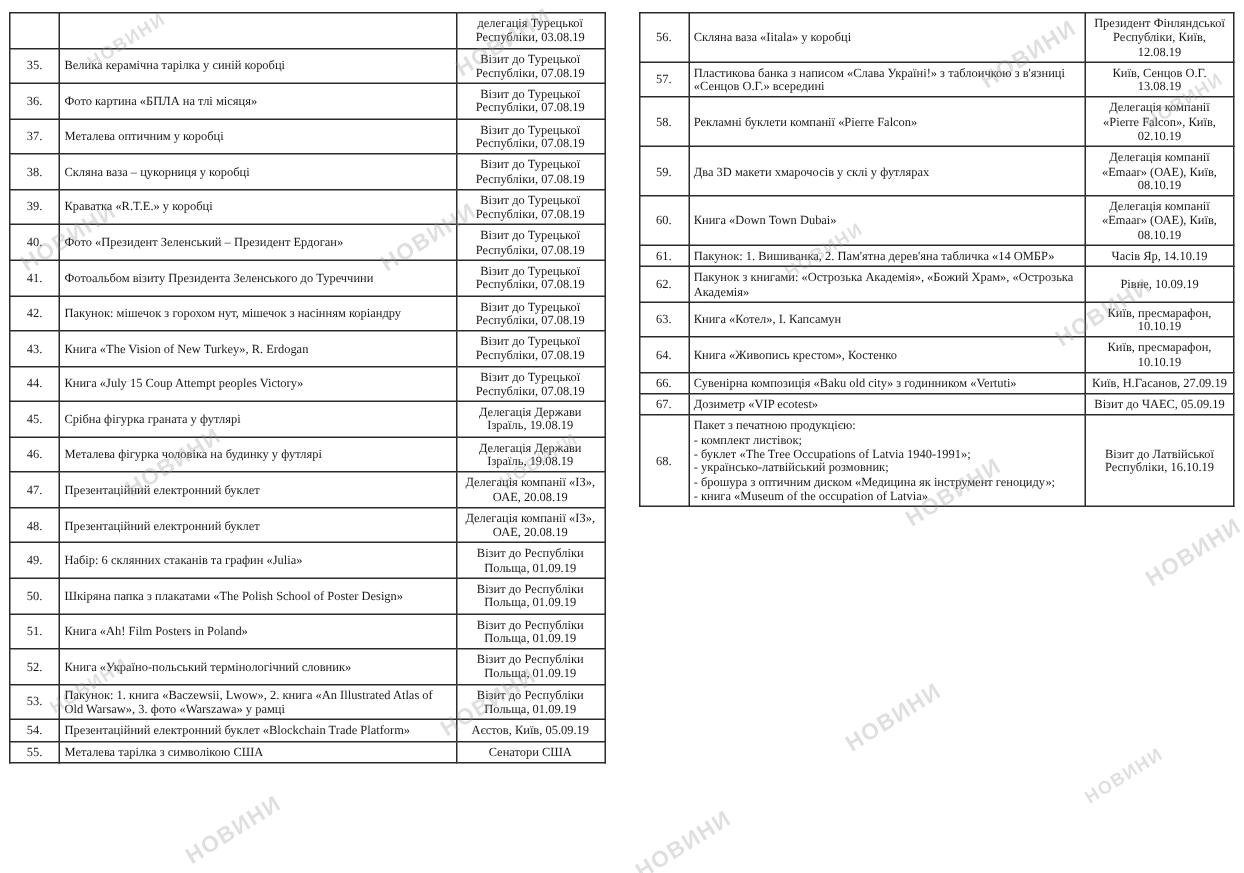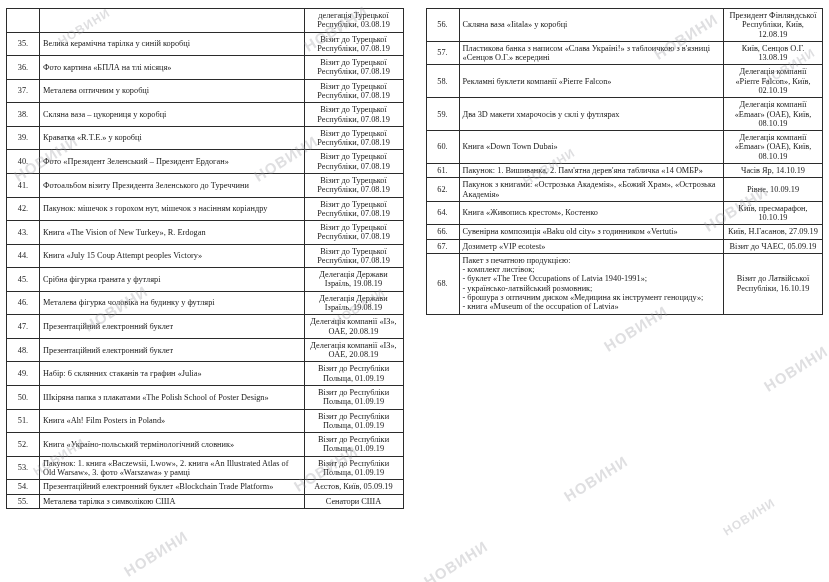--- a/index.html
+++ b/index.html
@@ -221,20 +221,25 @@
           </tr>
           <tr>
             <td class="num">61.</td>
             <td class="desc">Пакунок: 1. Вишиванка, 2. Пам'ятна дерев'яна табличка «14 ОМБР»</td>
             <td class="meta">Часів Яр, 14.10.19</td>
           </tr>
           <tr>
             <td class="num">62.</td>
             <td class="desc">Пакунок з книгами: «Острозька Академія», «Божий Храм», «Острозька Академія»</td>
             <td class="meta">Рівне, 10.09.19</td>
+          </tr>
+          <tr>
+            <td class="num">63.</td>
+            <td class="desc">Книга «Котел», І. Капсамун</td>
+            <td class="meta">Київ, пресмарафон, 10.10.19</td>
           </tr>
           <tr>
             <td class="num">64.</td>
             <td class="desc">Книга «Живопись крестом», Костенко</td>
             <td class="meta">Київ, пресмарафон, 10.10.19</td>
           </tr>
           <tr>
             <td class="num">66.</td>
             <td class="desc">Сувенірна композиція «Baku old city» з годинником «Vertuti»</td>
             <td class="meta">Київ, Н.Гасанов, 27.09.19</td>

